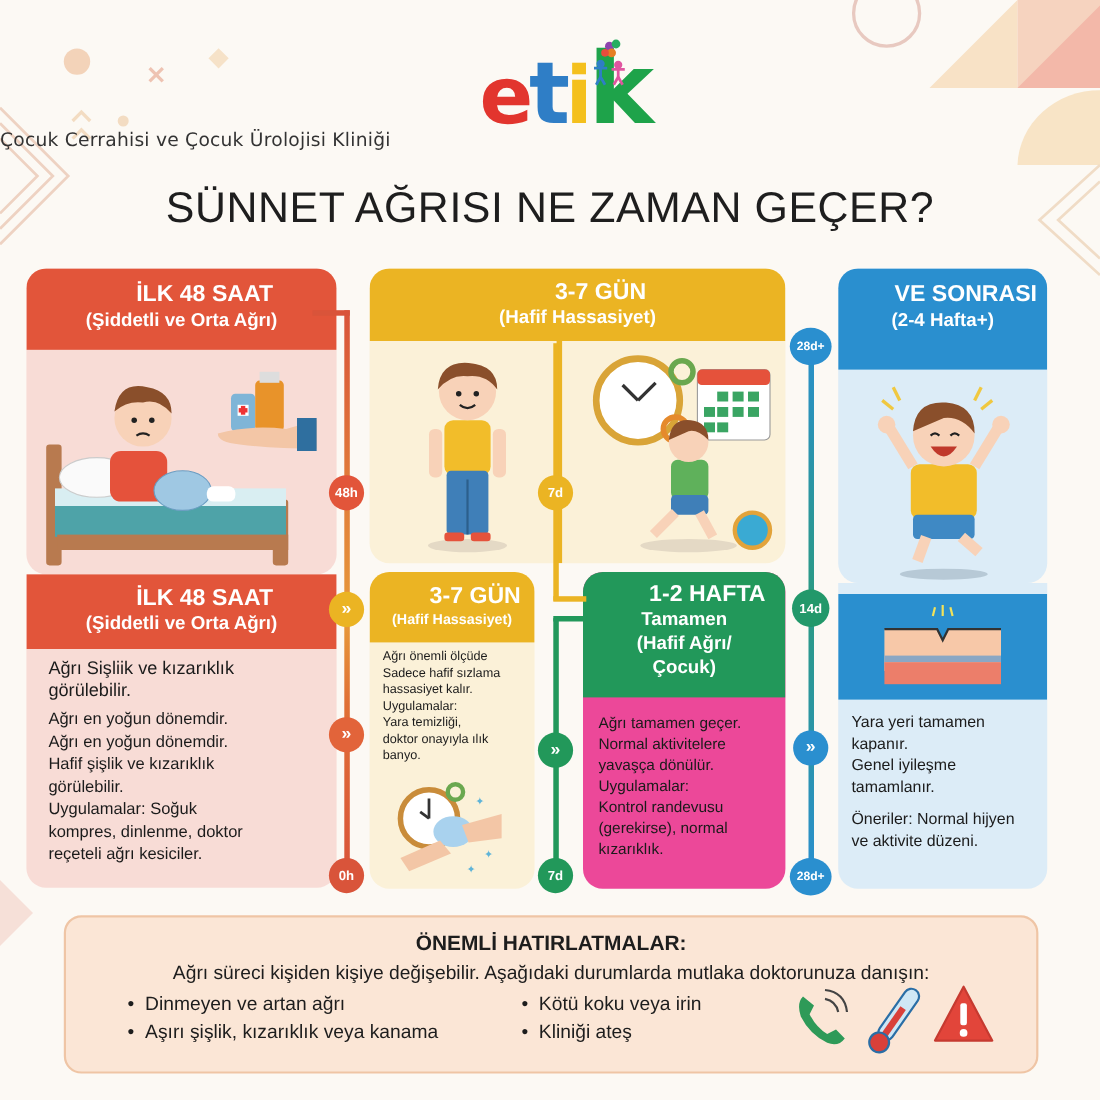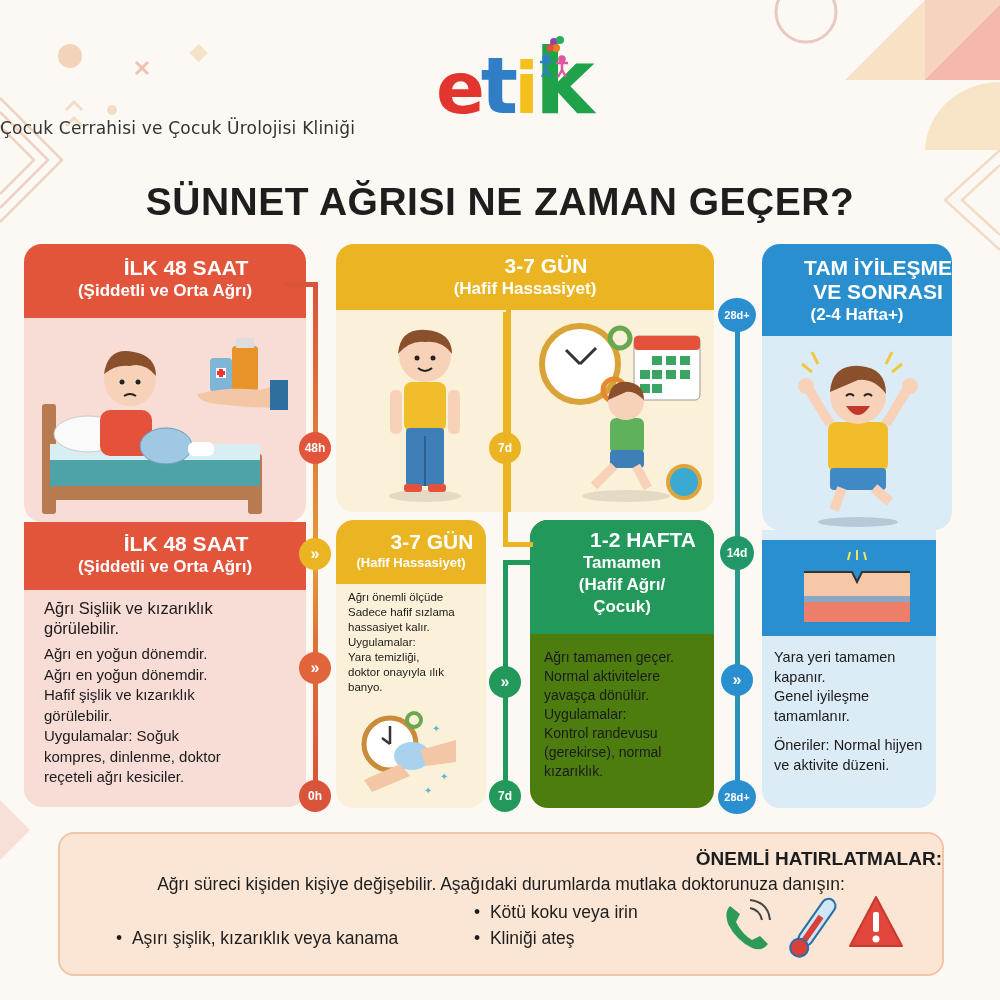--- a/index.html
+++ b/index.html
@@ -14,35 +14,35 @@
   .deco { position: absolute; pointer-events: none; }
 
   
   .logo { position: absolute; left: 436px; top: 20px; width: 140px; height: 95px; margin-top: 14px; }
   .logo-text { position: absolute; left: 0; top: 0; font-family: "DejaVu Sans", sans-serif; font-weight: 700; font-size: 72px; letter-spacing: -4px; line-height: 95px; }
   .logo-text .e { color: #e2352e; }
   .logo-text .t { color: #2f7ec6; font-size: 78px; }
   .logo-text .i { color: #f4c01c; }
   .logo-text .k { color: #1ea34a; font-size: 90px; }
   .subtitle { position: absolute; left: 0; width: 1000px; top: 118px; text-align: left; font-size: 17px; color: #333; letter-spacing: 0.2px; }
-  .main-title { position: absolute; left: 0; width: 1000px; top: 168px; text-align: center; font-size: 39px; font-weight: 700; color: #1e1e1e; letter-spacing: 0.5px; font-family: "Liberation Sans", sans-serif; margin-top: 12px; }
+  .main-title { position: absolute; left: 0; width: 1000px; top: 168px; text-align: center; font-size: 39px; font-weight: 400; color: #1e1e1e; letter-spacing: 0.5px; font-family: "Liberation Sans", sans-serif; }
 
   
   .card { position: absolute; border-radius: 18px; overflow: hidden; }
   .hdr { position: absolute; color: #fff; text-align: center; font-weight: 700; font-family: "Liberation Sans", sans-serif; }
   .hdr .h1 { font-size: 21px; line-height: 24px; margin-left: 42px; }
   .hdr .h2 { font-size: 17px; line-height: 22px; }
   .body-txt { position: absolute; font-family: "Liberation Sans", sans-serif; color: #1b1b1b; }
 
   .node { position: absolute; border-radius: 50%; color: #fff; font-weight: 700; font-size: 12px; display: flex; align-items: center; justify-content: center; font-family: "Liberation Sans", sans-serif; }
   .vline { position: absolute; width: 5px; }
 
   
   .reminder { position: absolute; left: 58px; top: 832px; width: 886px; height: 144px; background: #fbe6d6; border: 2px solid #efc5a5; border-radius: 16px; }
-  .rem-title { position: absolute; left: 0; width: 100%; top: 14px; text-align: right; font-size: 19px; font-weight: 700; font-family: "Liberation Sans", sans-serif; }
+  .rem-title { position: absolute; left: 0; width: 100%; top: 14px; text-align: center; font-size: 19px; font-weight: 700; font-family: "Liberation Sans", sans-serif; }
   .rem-sub { position: absolute; left: 0; width: 100%; top: 40px; text-align: center; font-size: 17.5px; font-family: "Liberation Sans", sans-serif; }
   .rem-item { position: absolute; font-size: 17.5px; font-family: "Liberation Sans", sans-serif; }
 </style>
 </head>
 <body>
 
 <svg class="deco" style="left:0;top:0" width="1000" height="1000">
   <circle cx="70" cy="56" r="12" fill="#f3d3b9"></circle>
   <g stroke="#eec3b2" stroke-width="3">
       <line x1="136" y1="62" x2="148" y2="74"></line>
@@ -176,21 +176,20 @@
       <path d="M100,146 L112,168" stroke="#f8d2b8" stroke-width="9"></path>
     <circle cx="90" cy="82" r="18" fill="#f8d2b8"></circle>
     <path d="M72,80 Q74,60 92,62 Q108,64 108,80 Q98,70 90,72Z" fill="#8a4f2b"></path>
     <circle cx="148" cy="162" r="16" fill="#3aaad3" stroke="#e2a33a" stroke-width="4"></circle>
   </svg>
   <div class="abs" style="left:170px;top:66px;width:5px;height:202px;background:#ebb423;"></div>
 </div>
 
 <div class="card" style="left:762px;top:244px;width:190px;height:286px;background:#dcecf7;">
   <div class="hdr" style="left:0;top:0;width:190px;height:92px;background:#2a8fcf;padding-top:12px;">
-    <div class="h1">TAM İYİLEŞME</div>
     <div class="h1">VE SONRASI</div>
     <div class="h2">(2-4 Hafta+)</div>
   </div>
   <svg class="abs" style="left:20px;top:100px" width="150" height="184">
     <g stroke="#f0c840" stroke-width="3">
         <line x1="20" y1="20" x2="30" y2="28"></line>
         <line x1="30" y1="8" x2="36" y2="20"></line>
         <line x1="120" y1="20" x2="110" y2="28"></line>
         <line x1="110" y1="8" x2="104" y2="20"></line>
       </g>
@@ -254,39 +253,39 @@
     <path d="M60,40 L96,30 L96,52 L66,56Z" fill="#f3c6a6"></path>
     <path d="M4,70 L40,54 L50,66 L12,82Z" fill="#f3c6a6"></path>
     <g fill="#5fb4d8">
         <text x="72" y="22" font-size="10">✦</text>
         <text x="80" y="70" font-size="10">✦</text>
         <text x="64" y="84" font-size="10">✦</text>
       </g>
   </svg>
 </div>
 
-<div class="card" style="left:530px;top:520px;width:184px;height:288px;background:#4d7c0f;">
+<div class="card" style="left:530px;top:520px;width:184px;height:288px;background:#ec4899;">
   <div class="hdr" style="left:0;top:0;width:184px;height:114px;background:#22985a;padding-top:8px;">
     <div class="h1">1-2 HAFTA</div>
     <div class="h2">Tamamen</div>
     <div class="h2">(Hafif Ağrı/</div>
     <div class="h2">Çocuk)</div>
   </div>
   <div class="body-txt" style="left:14px;top:128px;font-size:14px;line-height:19px;">
     <div>Ağrı tamamen geçer.</div>
     <div>Normal aktivitelere</div>
     <div>yavaşça dönülür.</div>
     <div>Uygulamalar:</div>
     <div>Kontrol randevusu</div>
     <div>(gerekirse), normal</div>
     <div>kızarıklık.</div>
   </div>
 </div>
 
-<div class="card" style="left:762px;top:530px;width:174px;height:278px;background:#dcecf7;border-radius:0 0 18px 18px;">
+<div class="card" style="left:762px;top:530px;width:190px;height:278px;background:#dcecf7;border-radius:0 0 18px 18px;">
   <div class="abs" style="left:0;top:10px;width:190px;height:96px;background:#2a8fcf;"></div>
   <svg class="abs" style="left:40px;top:20px" width="110" height="76">
     <g stroke="#f2e25a" stroke-width="2">
         <line x1="48" y1="2" x2="46" y2="10"></line>
         <line x1="55" y1="0" x2="55" y2="10"></line>
         <line x1="62" y1="2" x2="64" y2="10"></line>
       </g>
     <path d="M2,22 L50,22 L55,32 L60,22 L108,22 L108,60 L2,60Z" fill="#f7c8a8"></path>
     <path d="M2,22 L50,22 L55,32 L60,22 L108,22" stroke="#333" stroke-width="2" fill="none"></path>
     <rect x="2" y="46" width="106" height="6" fill="#8aa7c4"></rect>
@@ -323,20 +322,21 @@
 <div class="vline" style="left:735px;top:300px;height:496px;background:linear-gradient(#2a8fcf,#2a9a82 50%,#2a8fcf);"></div>
 <div class="node" style="left:718px;top:298px;width:38px;height:34px;background:#2a8fcf;font-size:11px;">28d+</div>
 <div class="node" style="left:720px;top:536px;width:34px;height:34px;background:#22986a;">14d</div>
 <div class="node" style="left:721px;top:664px;width:32px;height:32px;background:#2a8fcf;font-size:16px;">»</div>
 <div class="node" style="left:718px;top:780px;width:38px;height:34px;background:#2a8fcf;font-size:11px;">28d+</div>
 
 <div class="reminder">
   <div class="rem-title">ÖNEMLİ HATIRLATMALAR:</div>
   <div class="rem-sub">Ağrı süreci kişiden kişiye değişebilir. Aşağıdaki durumlarda mutlaka doktorunuza danışın:</div>
 
+  <div class="rem-item" style="left:56px;top:68px;"><span>•</span>&nbsp;&nbsp;<span>Dinmeyen ve artan ağrı</span></div>
   <div class="rem-item" style="left:56px;top:94px;"><span>•</span>&nbsp;&nbsp;<span>Aşırı şişlik, kızarıklık veya kanama</span></div>
   <div class="rem-item" style="left:414px;top:68px;"><span>•</span>&nbsp;&nbsp;<span>Kötü koku veya irin</span></div>
   <div class="rem-item" style="left:414px;top:94px;"><span>•</span>&nbsp;&nbsp;<span>Kliniği ateş</span></div>
 
   <svg class="abs" style="left:662px;top:64px" width="52" height="54">
     <path d="M8,8 Q2,14 6,26 Q14,42 30,50 Q40,54 46,46 L38,38 L30,42 Q20,36 14,24 L18,16 Z" fill="#2e9a58"></path>
     <g fill="none" stroke="#444" stroke-width="2">
         <path d="M28,10 Q38,12 40,22"></path>
         <path d="M28,2 Q46,4 48,22"></path>
       </g>

